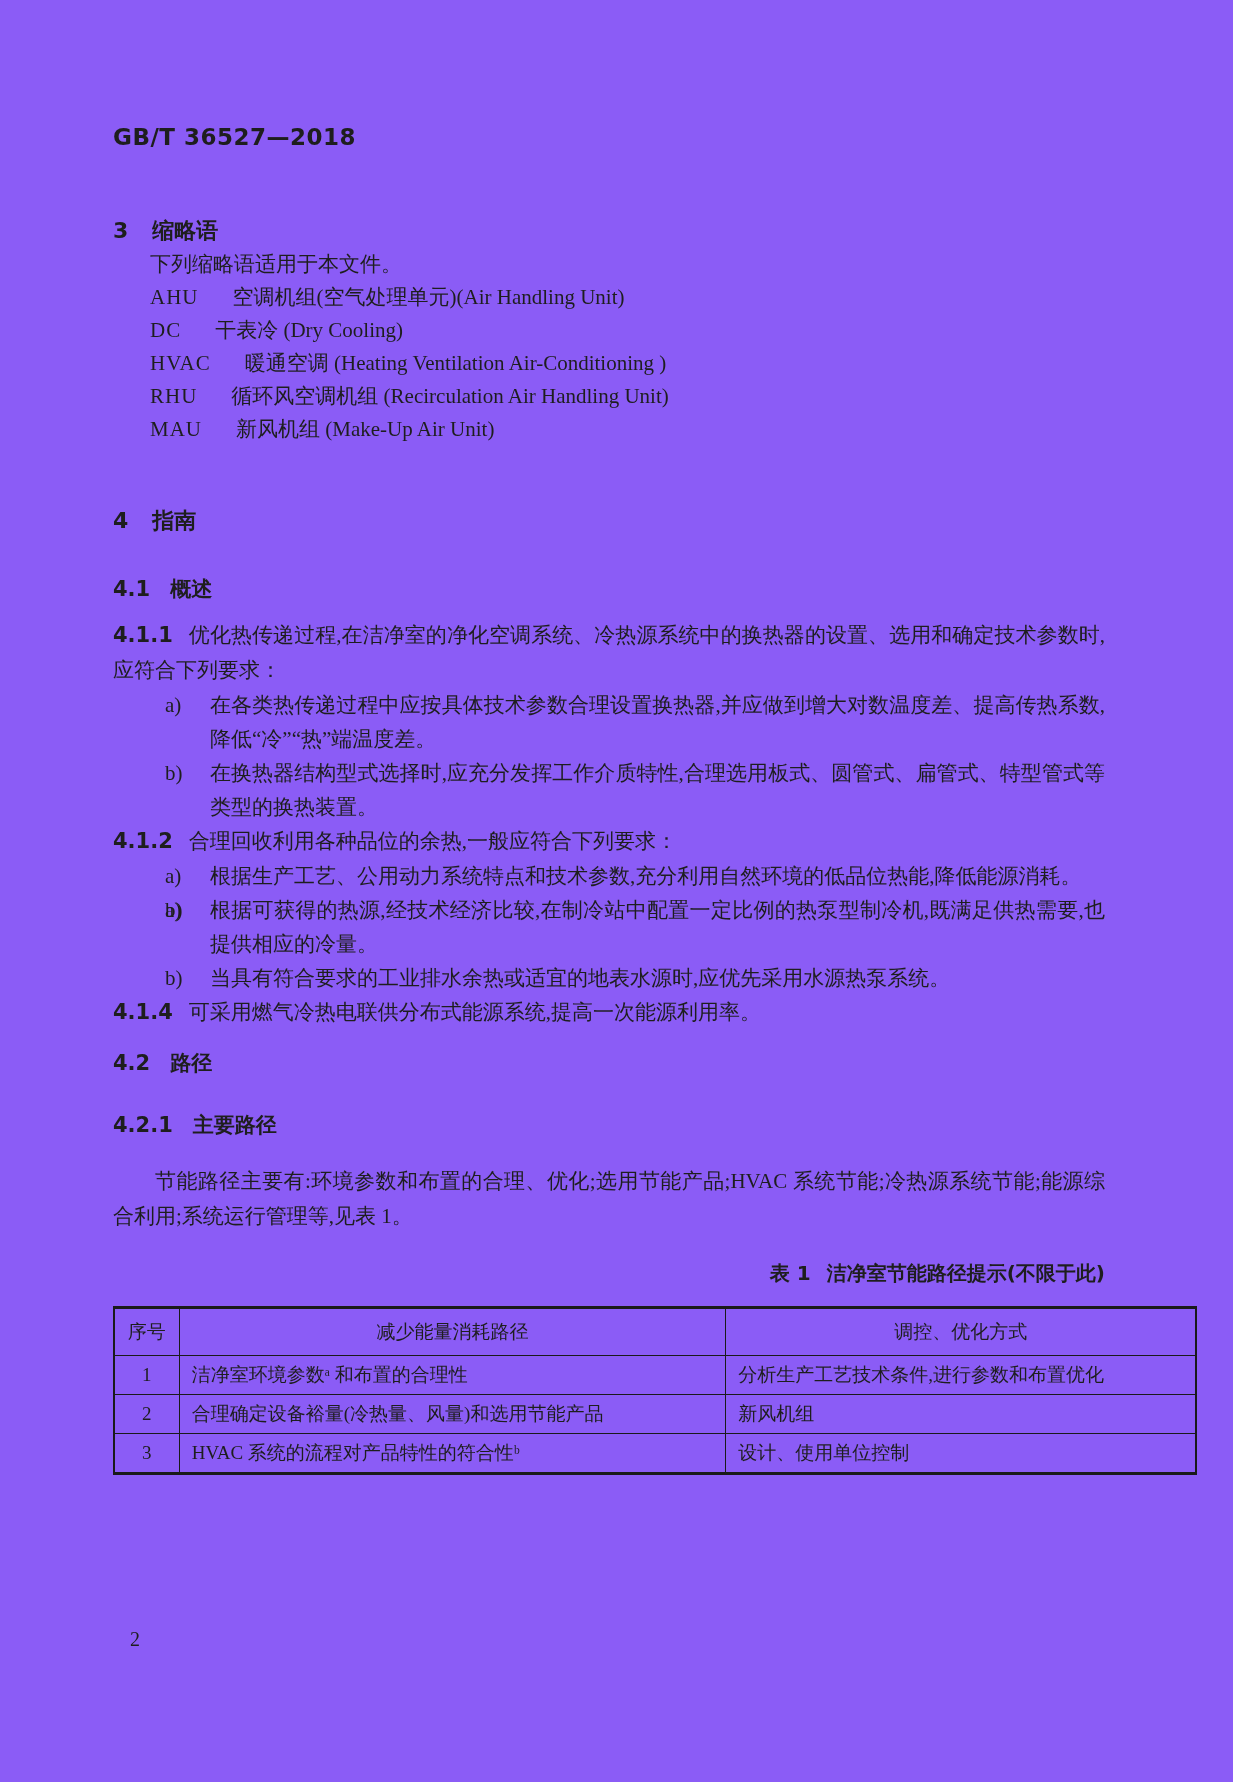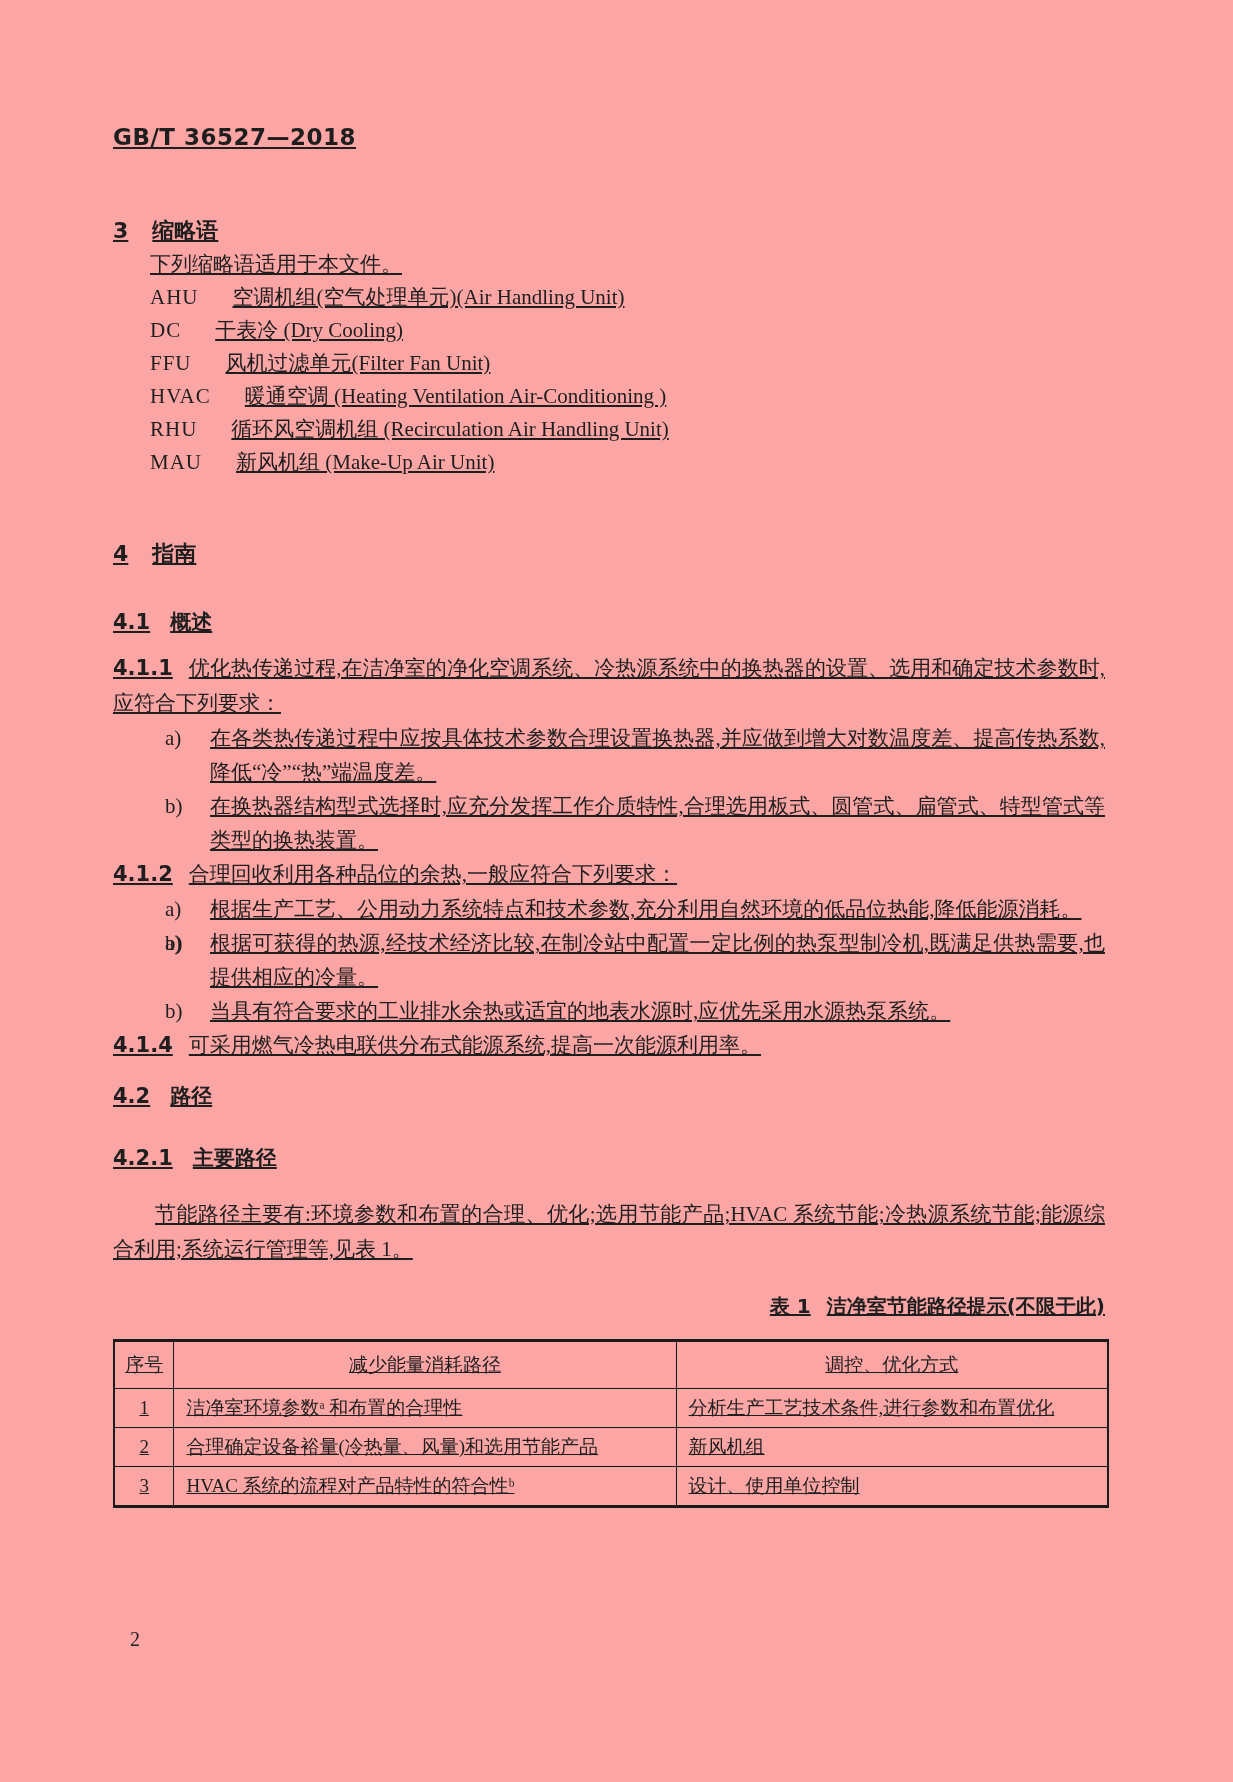--- a/index.html
+++ b/index.html
@@ -1,26 +1,25 @@
 <!DOCTYPE html>
 <html lang="zh"><head>
 <meta charset="utf-8">
 <style>
   html,body{margin:0;padding:0;background:#ffffff;}
   .page{
     width:1233px;height:1782px;
-    background:#fca5a5;
+    background:#8b5cf6;
     color:#1e1e1e;
     position:relative;
     box-sizing:border-box;
     padding:122px 128px 16px 113px;
     font-family:"Liberation Serif","DejaVu Serif",serif;
     font-size:21px;
     overflow:hidden;
-    text-decoration:underline;
   }
   .doc-number{
     font-family:"DejaVu Sans","Liberation Sans",sans-serif;
     font-weight:bold;font-size:23px;line-height:30px;letter-spacing:.5px;
   }
   .h1{
     font-family:"DejaVu Sans","Liberation Sans",sans-serif;
     font-weight:bold;font-size:22px;line-height:34px;margin:0;
   }
   .h2{
@@ -47,21 +46,21 @@
   .sub{position:relative;padding-left:97px;line-height:34px;text-align:justify;margin:0;}
   .marker{position:absolute;left:52px;}
   .para{margin:22px 0 0 0;line-height:35px;text-align:justify;text-indent:2em;}
   .tbl-title{
     margin-top:24px;text-align:right;line-height:30px;
     font-family:"DejaVu Sans","Liberation Sans",sans-serif;
     font-weight:bold;font-size:20px;
   }
   .tbl-label{margin-right:16px;}
   table.std{
-    margin-top:18px;width:996px;
+    margin-top:18px;width:1084px;
     border-collapse:collapse;table-layout:fixed;
     font-size:19px;
     border:2px solid #1a1a1a;
     border-top-width:3px;border-bottom-width:3px;
   }
   table.std th,table.std td{
     border:1.5px solid #1a1a1a;
     font-weight:normal;
     padding:0 12px;
     overflow:hidden;white-space:nowrap;
@@ -89,23 +88,20 @@
   </h2>
 
   <p class="indent1 m-intro">下列缩略语适用于本文件。</p>
 
   <div>
     <div class="abbr-row">
       <span class="abbr">AHU</span><span>空调机组(空气处理单元)(Air Handling Unit)</span>
     </div>
     <div class="abbr-row">
       <span class="abbr">DC</span><span>干表冷 (Dry Cooling)</span>
-    </div>
-    <div class="abbr-row">
-      <span class="abbr">FFU</span><span>风机过滤单元(Filter Fan Unit)</span>
     </div>
     <div class="abbr-row">
       <span class="abbr">HVAC</span><span>暖通空调 (Heating Ventilation Air-Conditioning )</span>
     </div>
     <div class="abbr-row">
       <span class="abbr">RHU</span><span>循环风空调机组 (Recirculation Air Handling Unit)</span>
     </div>
     <div class="abbr-row">
       <span class="abbr">MAU</span><span>新风机组 (Make-Up Air Unit)</span>
     </div>

